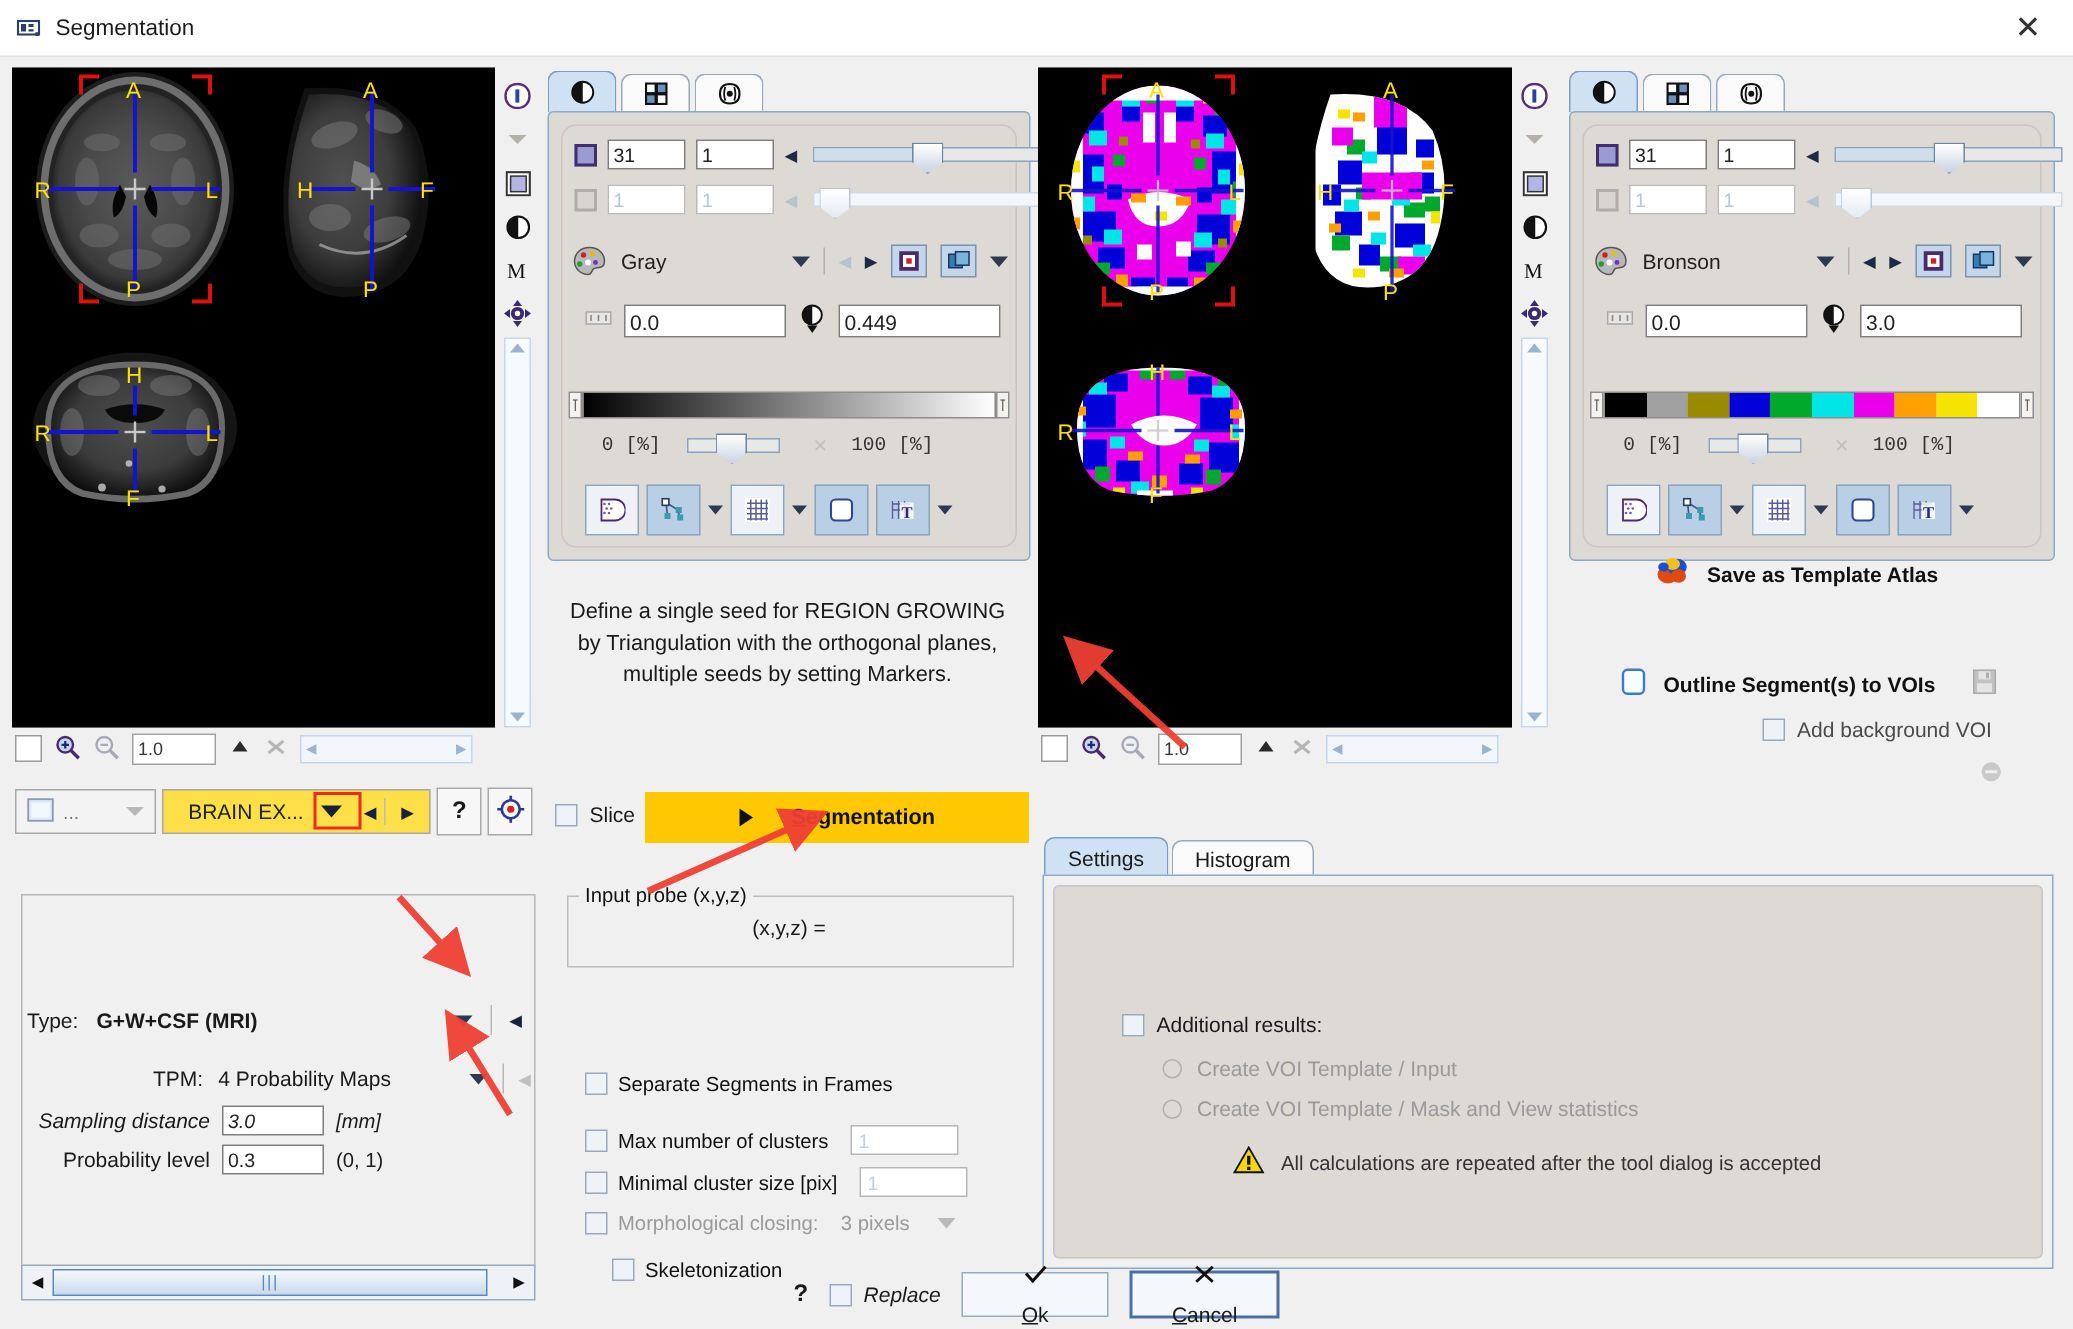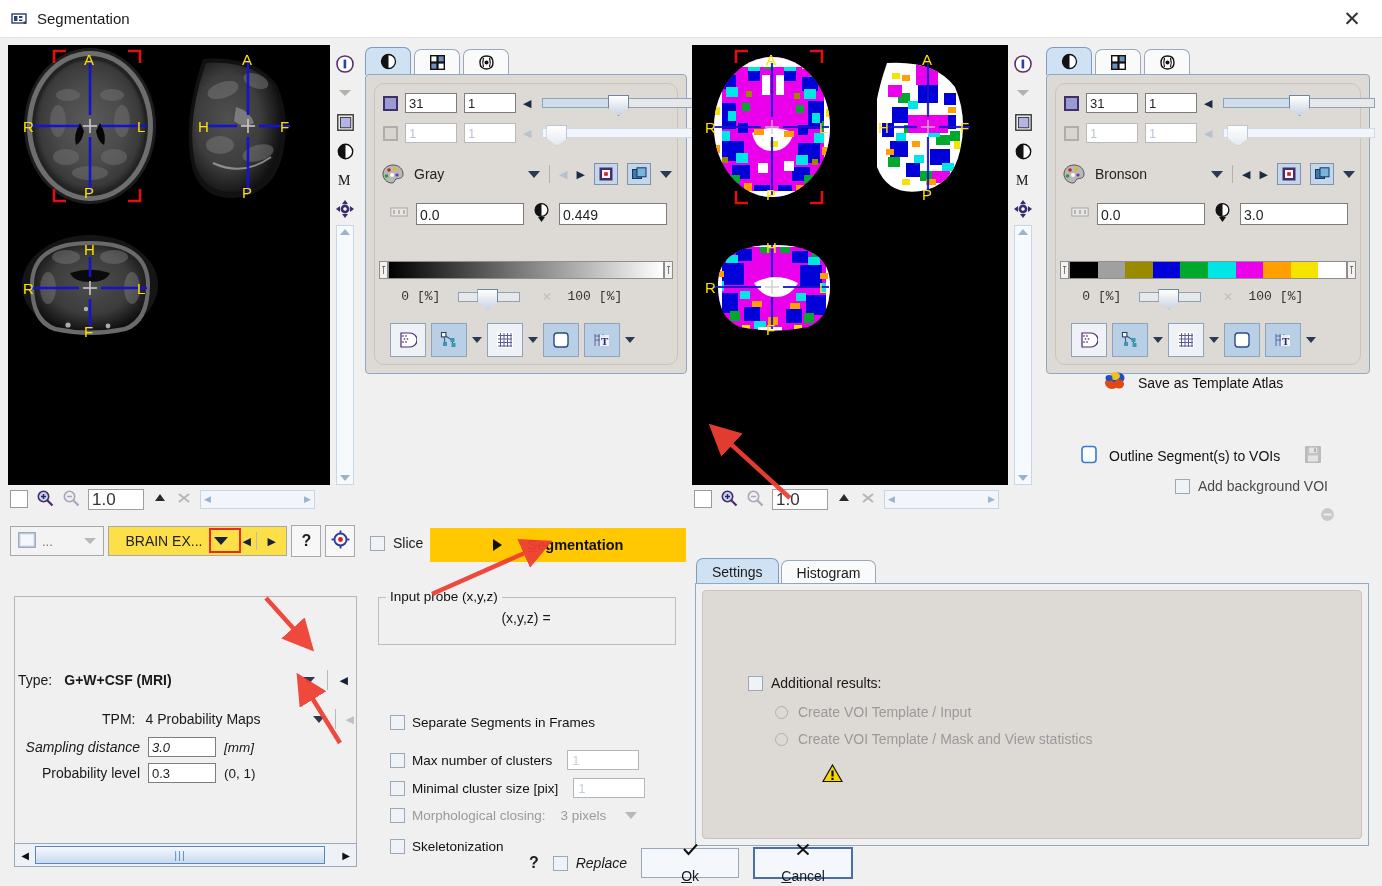--- a/index.html
+++ b/index.html
@@ -24,21 +24,21 @@
   .imgpanel{position:absolute;background:#000;overflow:hidden;}
   .imgstrip{position:absolute;width:22px;background:#f0f0f0;display:flex;flex-direction:column;align-items:center;}
   .strip-ico{margin-top:9px;height:20px;display:flex;align-items:center;justify-content:center;cursor:pointer;}
   .strip-scroll{margin-top:6px;width:18px;flex:1;border:1px solid #c7d6e8;background:#f7fafd;display:flex;flex-direction:column;justify-content:space-between;align-items:center;box-sizing:border-box;}
   .tri-up{width:0;height:0;border-left:5px solid transparent;border-right:5px solid transparent;border-bottom:6px solid #9bb4cd;margin-top:3px;}
   .tri-dn{width:0;height:0;border-left:5px solid transparent;border-right:5px solid transparent;border-top:6px solid #9bb4cd;margin-bottom:3px;}
 
   
   .zoombar{position:absolute;height:24px;display:flex;align-items:center;gap:8px;}
   .zb-box{width:16px;height:16px;border:1px solid #9a9a9a;background:#fff;}
-  .zb-field{width:48px;height:19px;border:1px solid #a0a0a0;background:#fff;font-size:17px;padding:0 3px;line-height:19px;color:#333;}
+  .zb-field{width:48px;height:19px;border:1px solid #a0a0a0;background:#fff;font-size:12px;padding:0 3px;line-height:19px;color:#333;}
   .zb-slider{width:115px;height:19px;border:1px solid #c3d6ea;background:#f2f5f9;display:flex;align-items:center;justify-content:space-between;box-sizing:border-box;}
   .zb-arw{font-size:9px;color:#9bb4cd;padding:0 3px;}
 
   
   .tabrow{position:absolute;height:28px;display:flex;align-items:flex-end;}
   .tabi{width:44px;height:25px;border:1px solid #9aa8bb;border-bottom:none;background:#fafafa;
        display:flex;align-items:center;justify-content:center;border-radius:7px 7px 0 0;margin-right:3px;cursor:pointer;}
   .tabi.sel{background:#cfe2f3;border-color:#7d9dc0;height:27px;}
 
   .cpanel{position:absolute;border:1px solid #8fa8c4;background:#ddd9d4;border-radius:4px;}
@@ -85,21 +85,21 @@
 
   .gbox{position:absolute;border:1px solid #bdbdbd;}
   .gbox-t{position:absolute;background:#f0f0f0;font-size:13.5px;padding:0 4px;color:#111;}
 
   .cbrow{position:absolute;display:flex;align-items:center;gap:7px;font-size:13.5px;color:#111;}
   .cbx{width:15px;height:15px;border:1px solid #9aa8b8;background:#eff3f8;box-sizing:border-box;flex:0 0 auto;cursor:pointer;}
   .tfield{height:20px;border:1px solid #b6b6b6;background:#fff;font-size:13px;color:#c2d0e0;padding:0 4px;line-height:20px;box-sizing:border-box;}
   .muted{color:#9a9a9a;}
 
   
-  .rrow{position:absolute;display:flex;align-items:center;font-size:14px;font-weight:normal;color:#111;}
+  .rrow{position:absolute;display:flex;align-items:center;font-size:14px;font-weight:bold;color:#111;}
   .tabs2{position:absolute;height:26px;display:flex;align-items:flex-end;}
   .tab2{height:23px;padding:0 15px;border:1px solid #9aa8bb;border-bottom:none;background:#fafafa;
         display:flex;align-items:center;border-radius:7px 7px 0 0;margin-right:2px;font-size:14px;cursor:pointer;}
   .tab2.sel{background:#cfe2f3;border-color:#7d9dc0;height:25px;}
   .rpanel{position:absolute;border:1px solid #8fa8c4;background:#f0f0f0;}
   .rpanel-in{position:absolute;left:6px;top:6px;right:6px;bottom:6px;background:#ddd9d4;border:1px solid #c9c4bd;border-radius:4px;}
   .radio{width:13px;height:13px;border:1.6px solid #b0b0b0;border-radius:50%;box-sizing:border-box;flex:0 0 auto;}
 
   
   .footer{position:absolute;left:0;bottom:0;width:1382px;height:46px;display:flex;align-items:center;justify-content:center;gap:14px;}
@@ -601,20 +601,25 @@
               <line x1="2" y1="9" x2="14" y2="9"></line>
             </g>
             <rect x="7" y="4" width="9" height="11" fill="#fff" opacity="0.8"></rect>
             <text x="8" y="14" font-size="11" font-family="Liberation Serif, serif" fill="#2a2a6e" font-weight="bold">T</text>
           </svg>
       </span>
       <span class="dd-tri sm"></span>
     </div>
   </div>
 
+  <div class="hint" style="left:370px;top:360px;width:310px;">
+    <div>Define a single seed for REGION GROWING</div>
+    <div>by Triangulation with the orthogonal planes,</div>
+    <div>multiple seeds by setting Markers.</div>
+  </div>
 
   <div style="position:absolute;left:370px;top:497px;display:flex;align-items:center;gap:8px;">
     <span class="cbx"></span>
     <span style="font-size:14px;">Slice</span>
   </div>
 
   <div class="segbtn" style="left:430px;top:490px;width:256px;height:34px;">
     <span class="playtri"></span>
     <span class="lbl"><u>S</u>egmentation</span>
   </div>
@@ -636,21 +641,21 @@
     <span class="cbx"></span>
     <span>Minimal cluster size [pix]</span>
     <span class="tfield" style="width:72px;margin-left:8px;">1</span>
   </div>
   <div class="cbrow" style="left:390px;top:770px;">
     <span class="cbx"></span>
     <span class="muted">Morphological closing:</span>
     <span class="muted" style="margin-left:8px;">3 pixels</span>
     <span class="dd-tri dis" style="margin-left:12px;"></span>
   </div>
-  <div class="cbrow" style="left:390px;top:801px;text-align:center;">
+  <div class="cbrow" style="left:408px;top:801px;text-align:center;">
     <span class="cbx"></span>
     <span>Skeletonization</span>
   </div>
 
   <div class="imgpanel" style="left:692px;top:7px;width:316px;height:440px;">
     <svg width="316" height="440" viewBox="0 0 316 440">
       <rect width="316" height="440" fill="#000"></rect>
       <defs>
         <clipPath id="ctA">
             <ellipse cx="80" cy="82" rx="58" ry="70"></ellipse>
@@ -1245,20 +1250,21 @@
     <span>Create VOI Template / Mask and View statistics</span>
   </div>
   <div style="position:absolute;left:822px;top:726px;display:flex;align-items:center;gap:11px;font-size:13.5px;color:#333;">
     <span>
       <svg width="21" height="19" viewBox="0 0 21 19">
           <path d="M10.5 1 L20 17.5 L1 17.5 z" fill="#f5d800" stroke="#111" stroke-width="1.2"></path>
           <rect x="9.4" y="6.5" width="2.2" height="6" fill="#111"></rect>
           <rect x="9.4" y="13.8" width="2.2" height="2.2" fill="#111"></rect>
         </svg>
     </span>
+    <span>All calculations are repeated after the tool dialog is accepted</span>
   </div>
 
   <div class="footer">
     <span style="font-size:16px;font-weight:bold;cursor:pointer;">?</span>
     <span style="display:flex;align-items:center;gap:8px;font-size:14px;font-style:italic;">
       <span class="cbx"></span>
       <span>Replace</span>
     </span>
     <span class="okbtn">
       <span>

